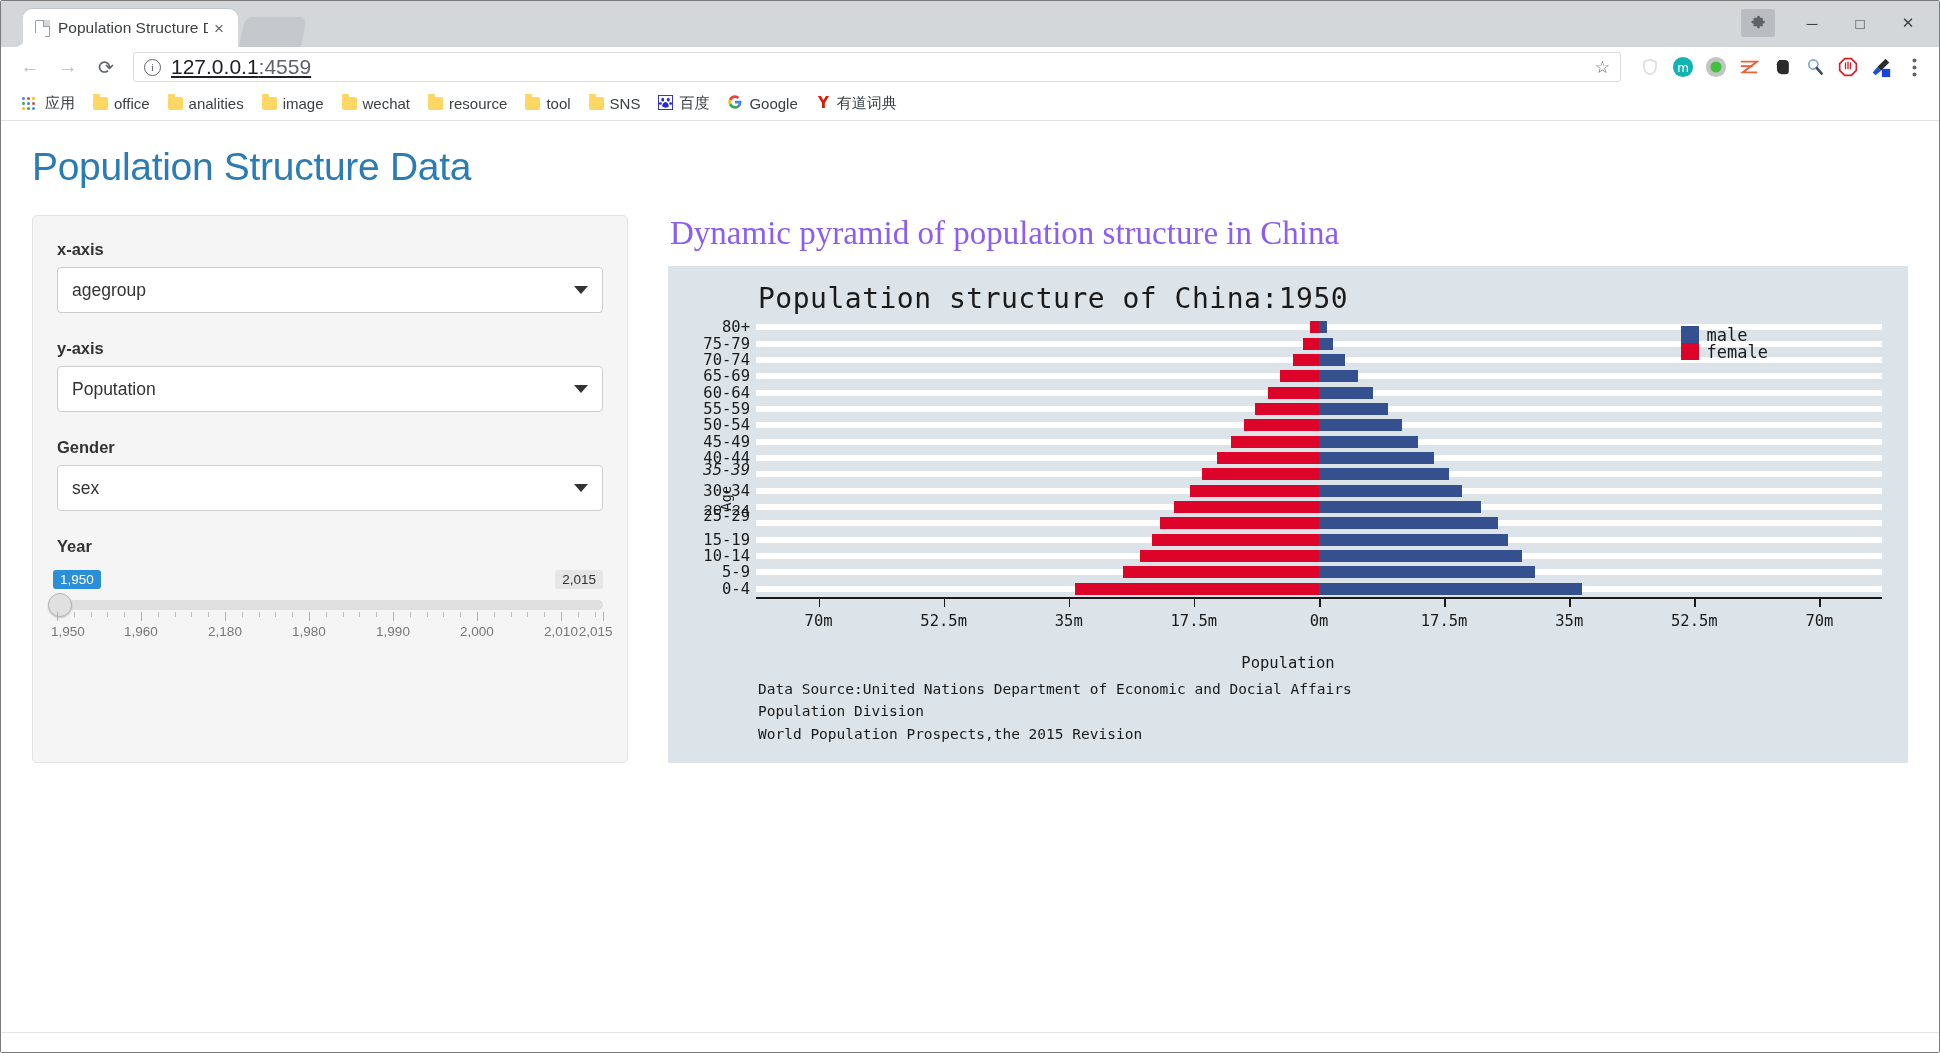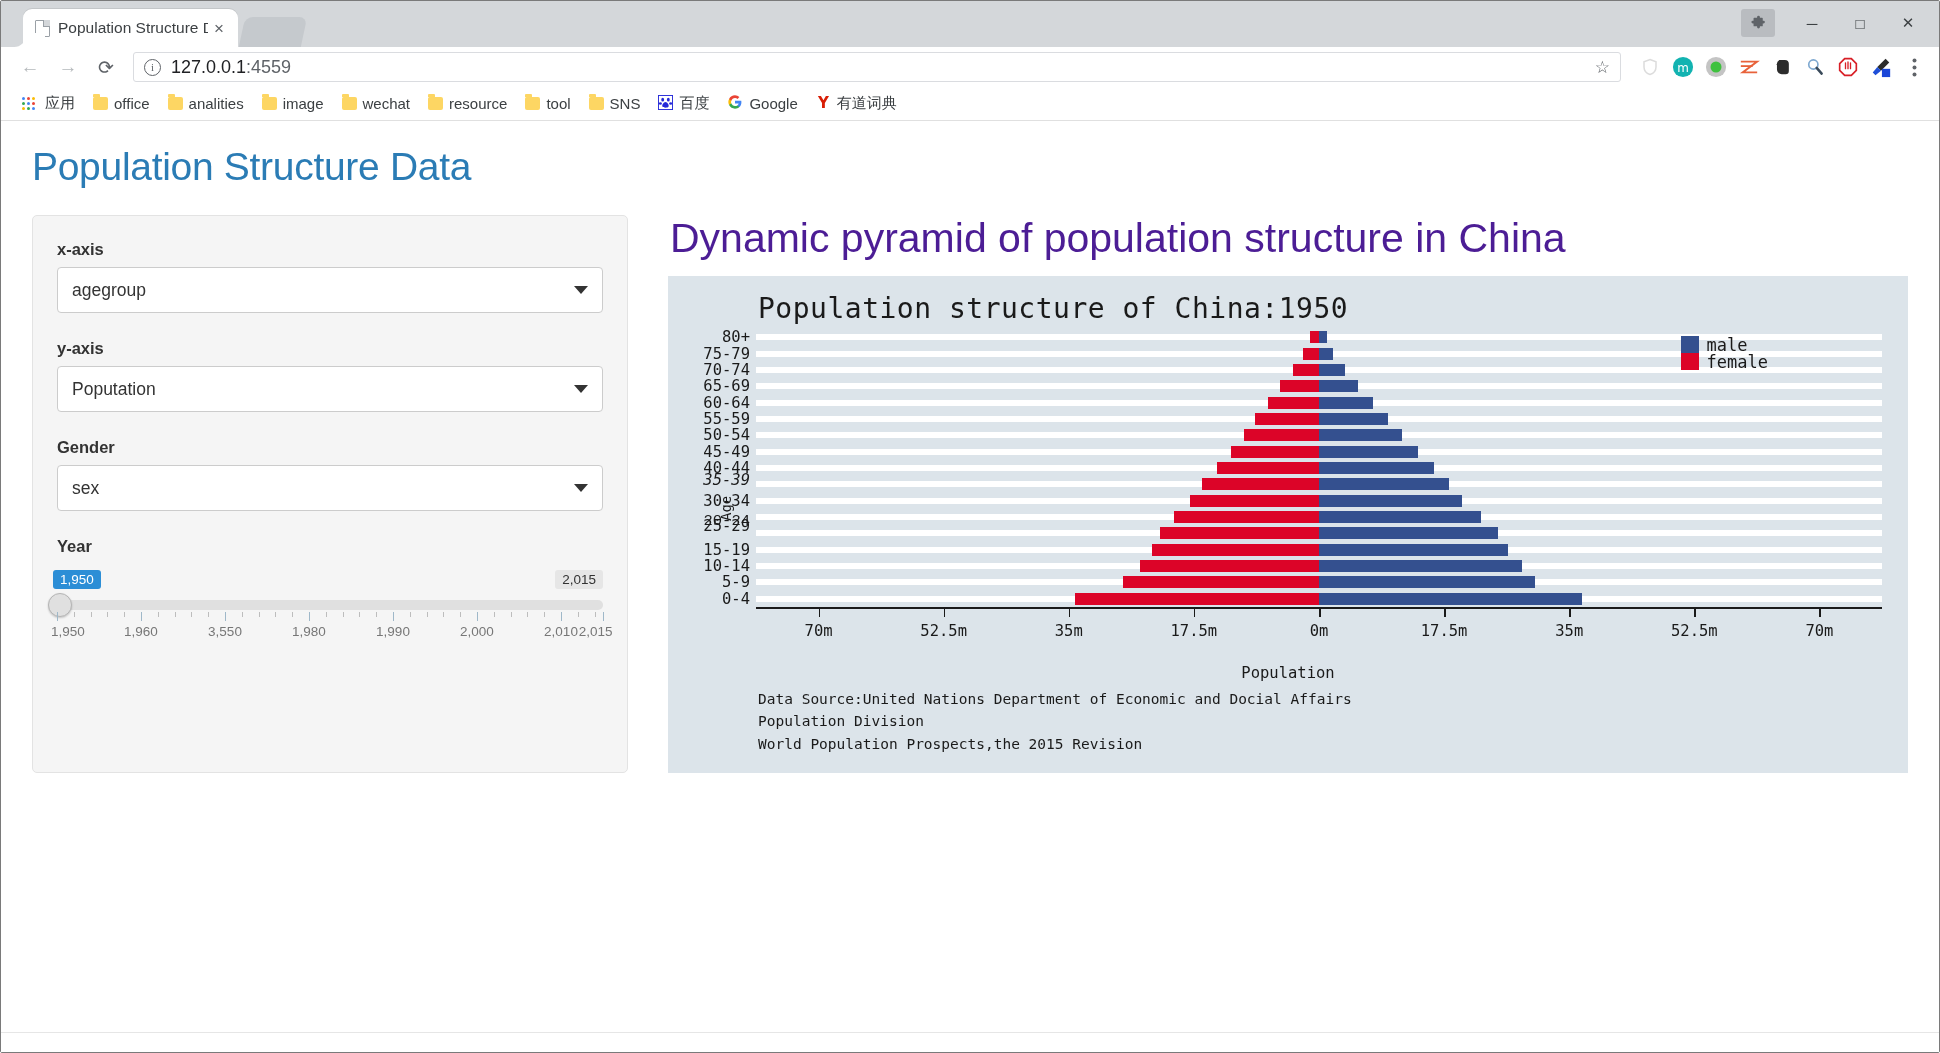--- a/index.html
+++ b/index.html
@@ -44,21 +44,21 @@
 
   .navbar { height:40px; background:#ffffff; display:flex; align-items:center; padding:0 12px; gap:4px; }
   .navicon { width:34px; height:34px; display:flex; align-items:center; justify-content:center;
              color:#b4b8bb; font-size:19px; flex:0 0 auto; }
   .navicon.active { color:#5f6368; }
   .omnibox { flex:1 1 auto; height:30px; border:1px solid #dadce0; border-radius:3px;
              display:flex; align-items:center; padding:0 10px; margin:0 6px; background:#fff; }
   .omni-info { width:17px; height:17px; border:1.4px solid #5f6368; border-radius:50%;
                display:flex; align-items:center; justify-content:center; font-size:11px;
                color:#5f6368; margin-right:10px; font-family:"Liberation Serif", serif; flex:0 0 auto; }
-  .omni-url { font-size:18px; color:#202124; font-family:"Liberation Sans", sans-serif; }
+  .omni-url { font-size:21px; color:#202124; font-family:"Liberation Sans", sans-serif;text-decoration:underline; }
   .omni-url .dim { color:#5f6368; }
   .omni-star { font-size:17px; color:#5f6368; margin-left:auto; padding-left:10px; }
 
   .toolicons { display:flex; align-items:center; gap:7px; padding-left:6px; flex:0 0 auto; }
   .ticon { width:26px; height:26px; display:flex; align-items:center; justify-content:center;
            font-size:15px; position:relative; }
 
   .bookmarkbar { height:34px; background:#ffffff; border-bottom:1px solid #e0e0e0;
                  display:flex; align-items:center; padding:0 14px; gap:4px; }
   .bm { display:flex; align-items:center; gap:6px; padding:3px 7px; border-radius:3px;
@@ -99,21 +99,21 @@
                    background:#e0e0e0; border:1px solid #b5b5b5; box-shadow:0 1px 2px rgba(0,0,0,.2); }
   .slider-ticks { position:relative; height:9px; margin-top:2px; }
   .slider-ticks i { position:absolute; top:0; width:1px; background:#bdbdbd; }
   .slider-ticks i.maj { height:9px; background:#9fb8c9; }
   .slider-ticks i.min { height:5px; }
   .slider-labels { position:relative; height:20px; margin-top:3px; }
   .slider-labels span { position:absolute; font-size:13.5px; color:#777; transform:translateX(-50%); top:0; }
 
   
   .chartcol { flex:1 1 auto; padding-right:30px; }
-  .chart-heading { font-size:41px; color:#4c1d95; font-weight:400; margin:0 0 14px 2px; }
+  .chart-heading { font-size:33px; color:#8b5cf6; font-weight:400; margin:0 0 14px 2px;font-family:Liberation Serif, serif; }
   .chart-canvas { position:relative; width:1240px; height:497px; background:#dce4ea;
                   font-family:"DejaVu Sans Mono", monospace; }
   .chart-inner-title { position:absolute; left:90px; top:16px; font-size:28px; color:#1a1a1a;
                        font-family:"DejaVu Sans Mono", monospace; letter-spacing:.5px; }
   .plot { position:absolute; left:88px; top:53px; width:1126px; height:278px; }
   .plot-stripes { position:absolute; inset:0; }
   .plot-stripes i { position:absolute; left:0; right:0; height:6px; background:#ffffff; }
   .bars { position:absolute; inset:0; }
   .bar { position:absolute; height:12px; }
   .axis-line { position:absolute; left:88px; top:331px; width:1126px; height:2px; background:#1a1a1a; }
@@ -396,21 +396,21 @@
                 <i class="maj" style="left: 30.77%;"></i>
                 <i class="maj" style="left: 46.15%;"></i>
                 <i class="maj" style="left: 61.54%;"></i>
                 <i class="maj" style="left: 76.92%;"></i>
                 <i class="maj" style="left: 92.31%;"></i>
                 <i class="maj" style="left: 100%;"></i>
               </div>
             <div class="slider-labels">
                 <span style="left: 0%; transform: translateX(-18%);">1,950</span>
                 <span style="left: 15.38%;">1,960</span>
-                <span style="left: 30.77%;">3,550</span>
+                <span style="left: 30.77%;">2,180</span>
                 <span style="left: 46.15%;">1,980</span>
                 <span style="left: 61.54%;">1,990</span>
                 <span style="left: 76.92%; text-align: center;">2,000</span>
                 <span style="left: 92.31%;">2,010</span>
                 <span style="left: 100%; transform: translateX(-72%);">2,015</span>
               </div>
           </div>
         </div>
 
       </div>

